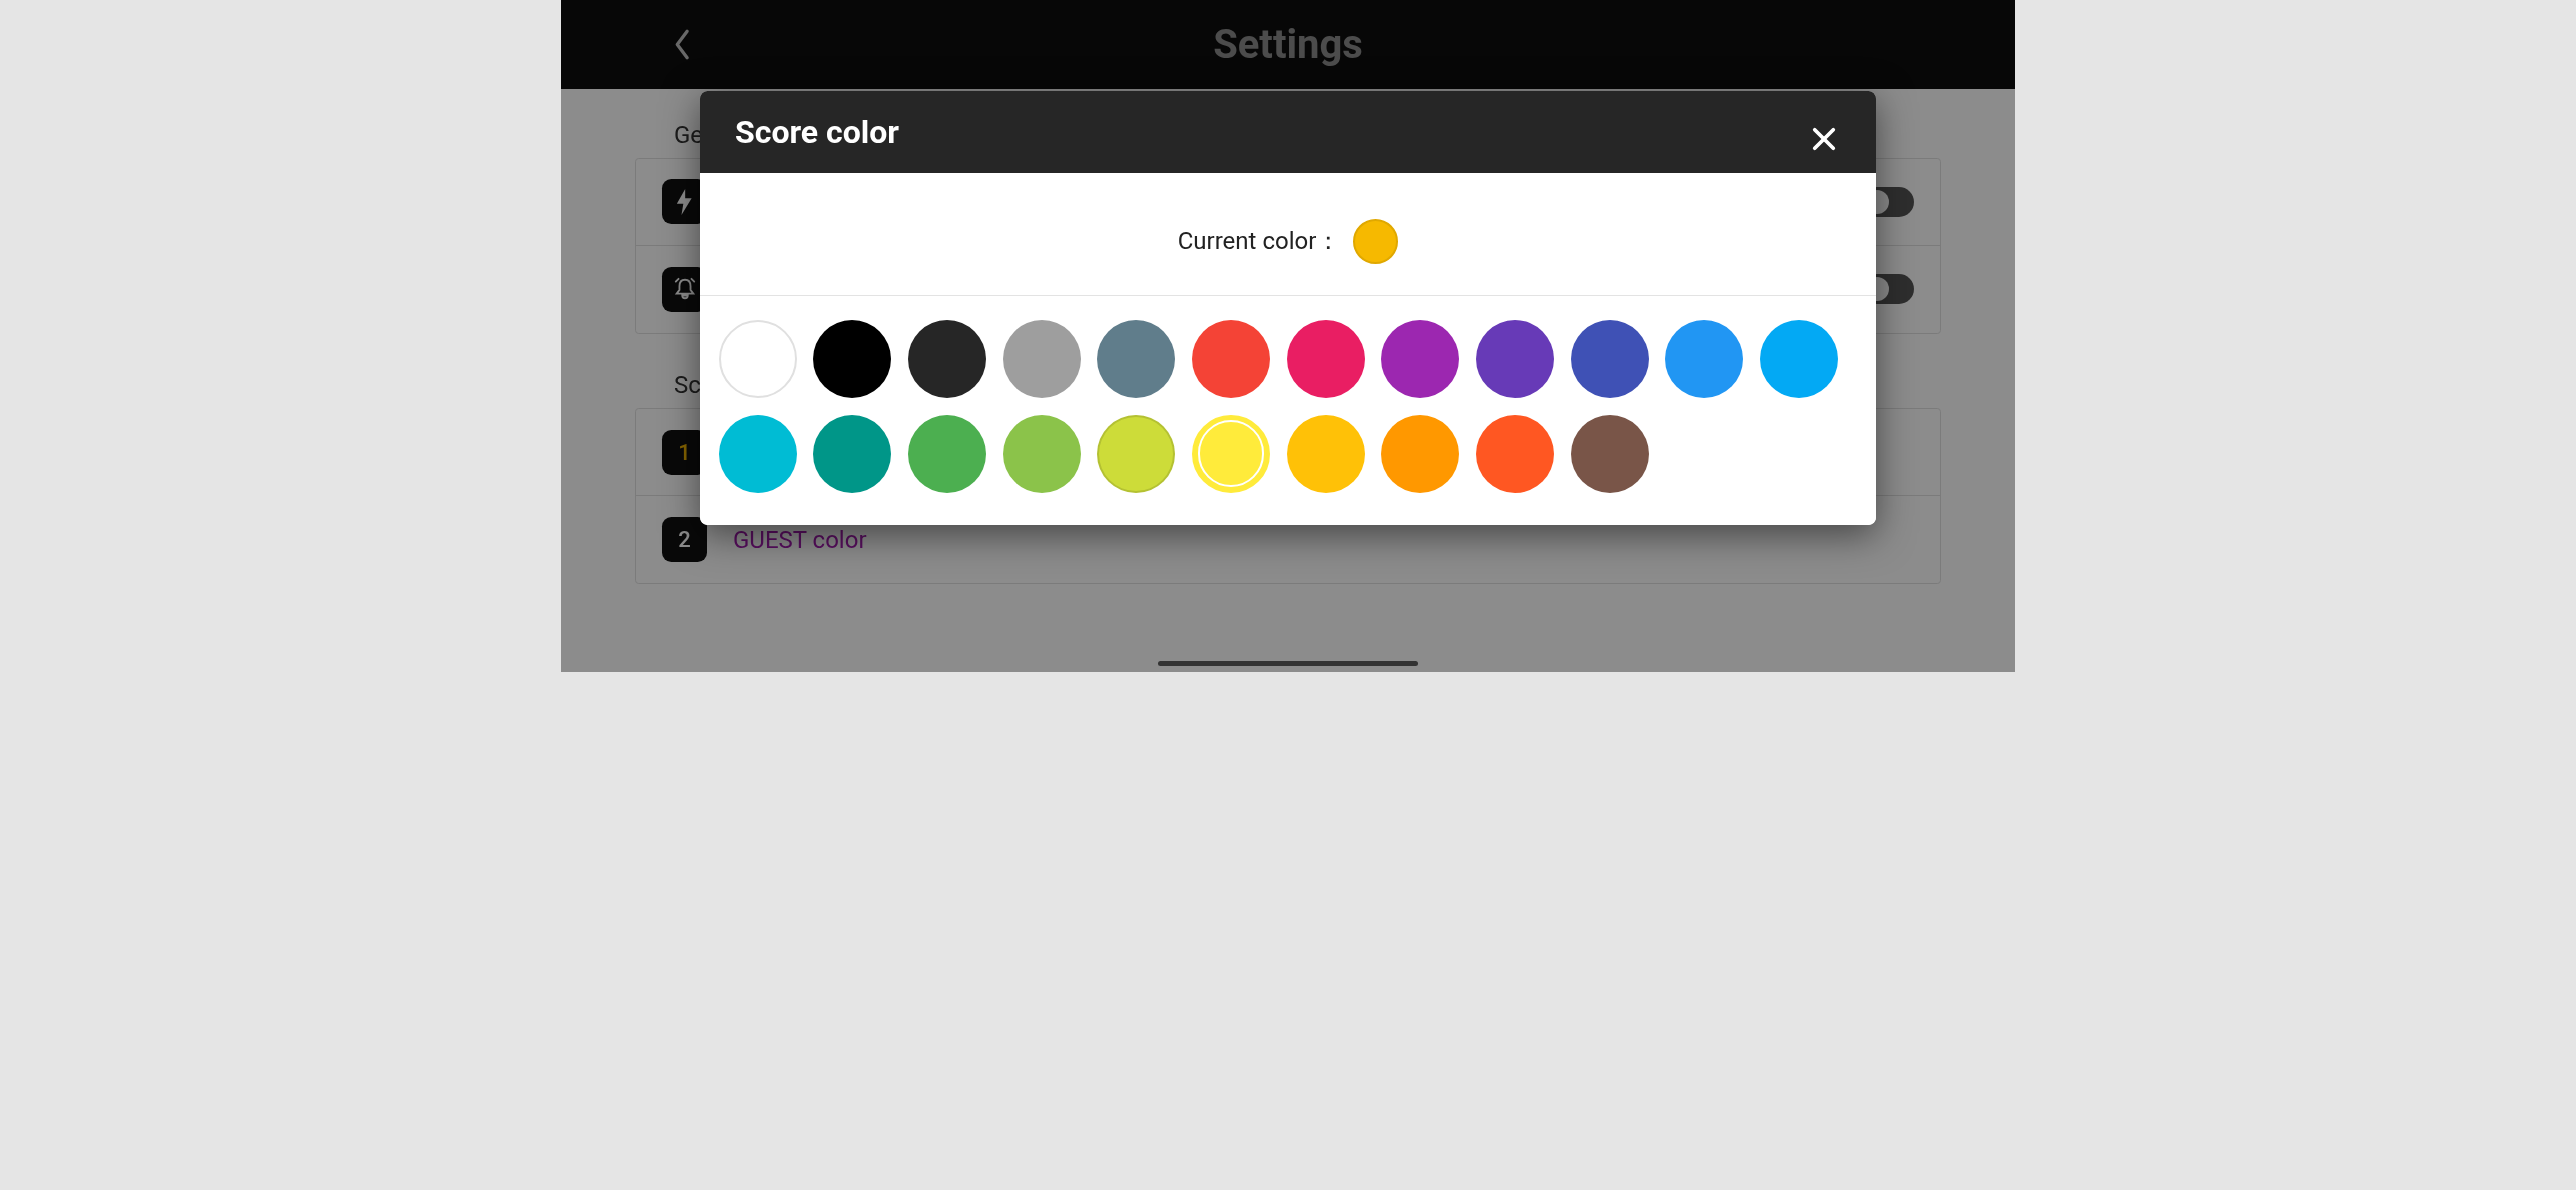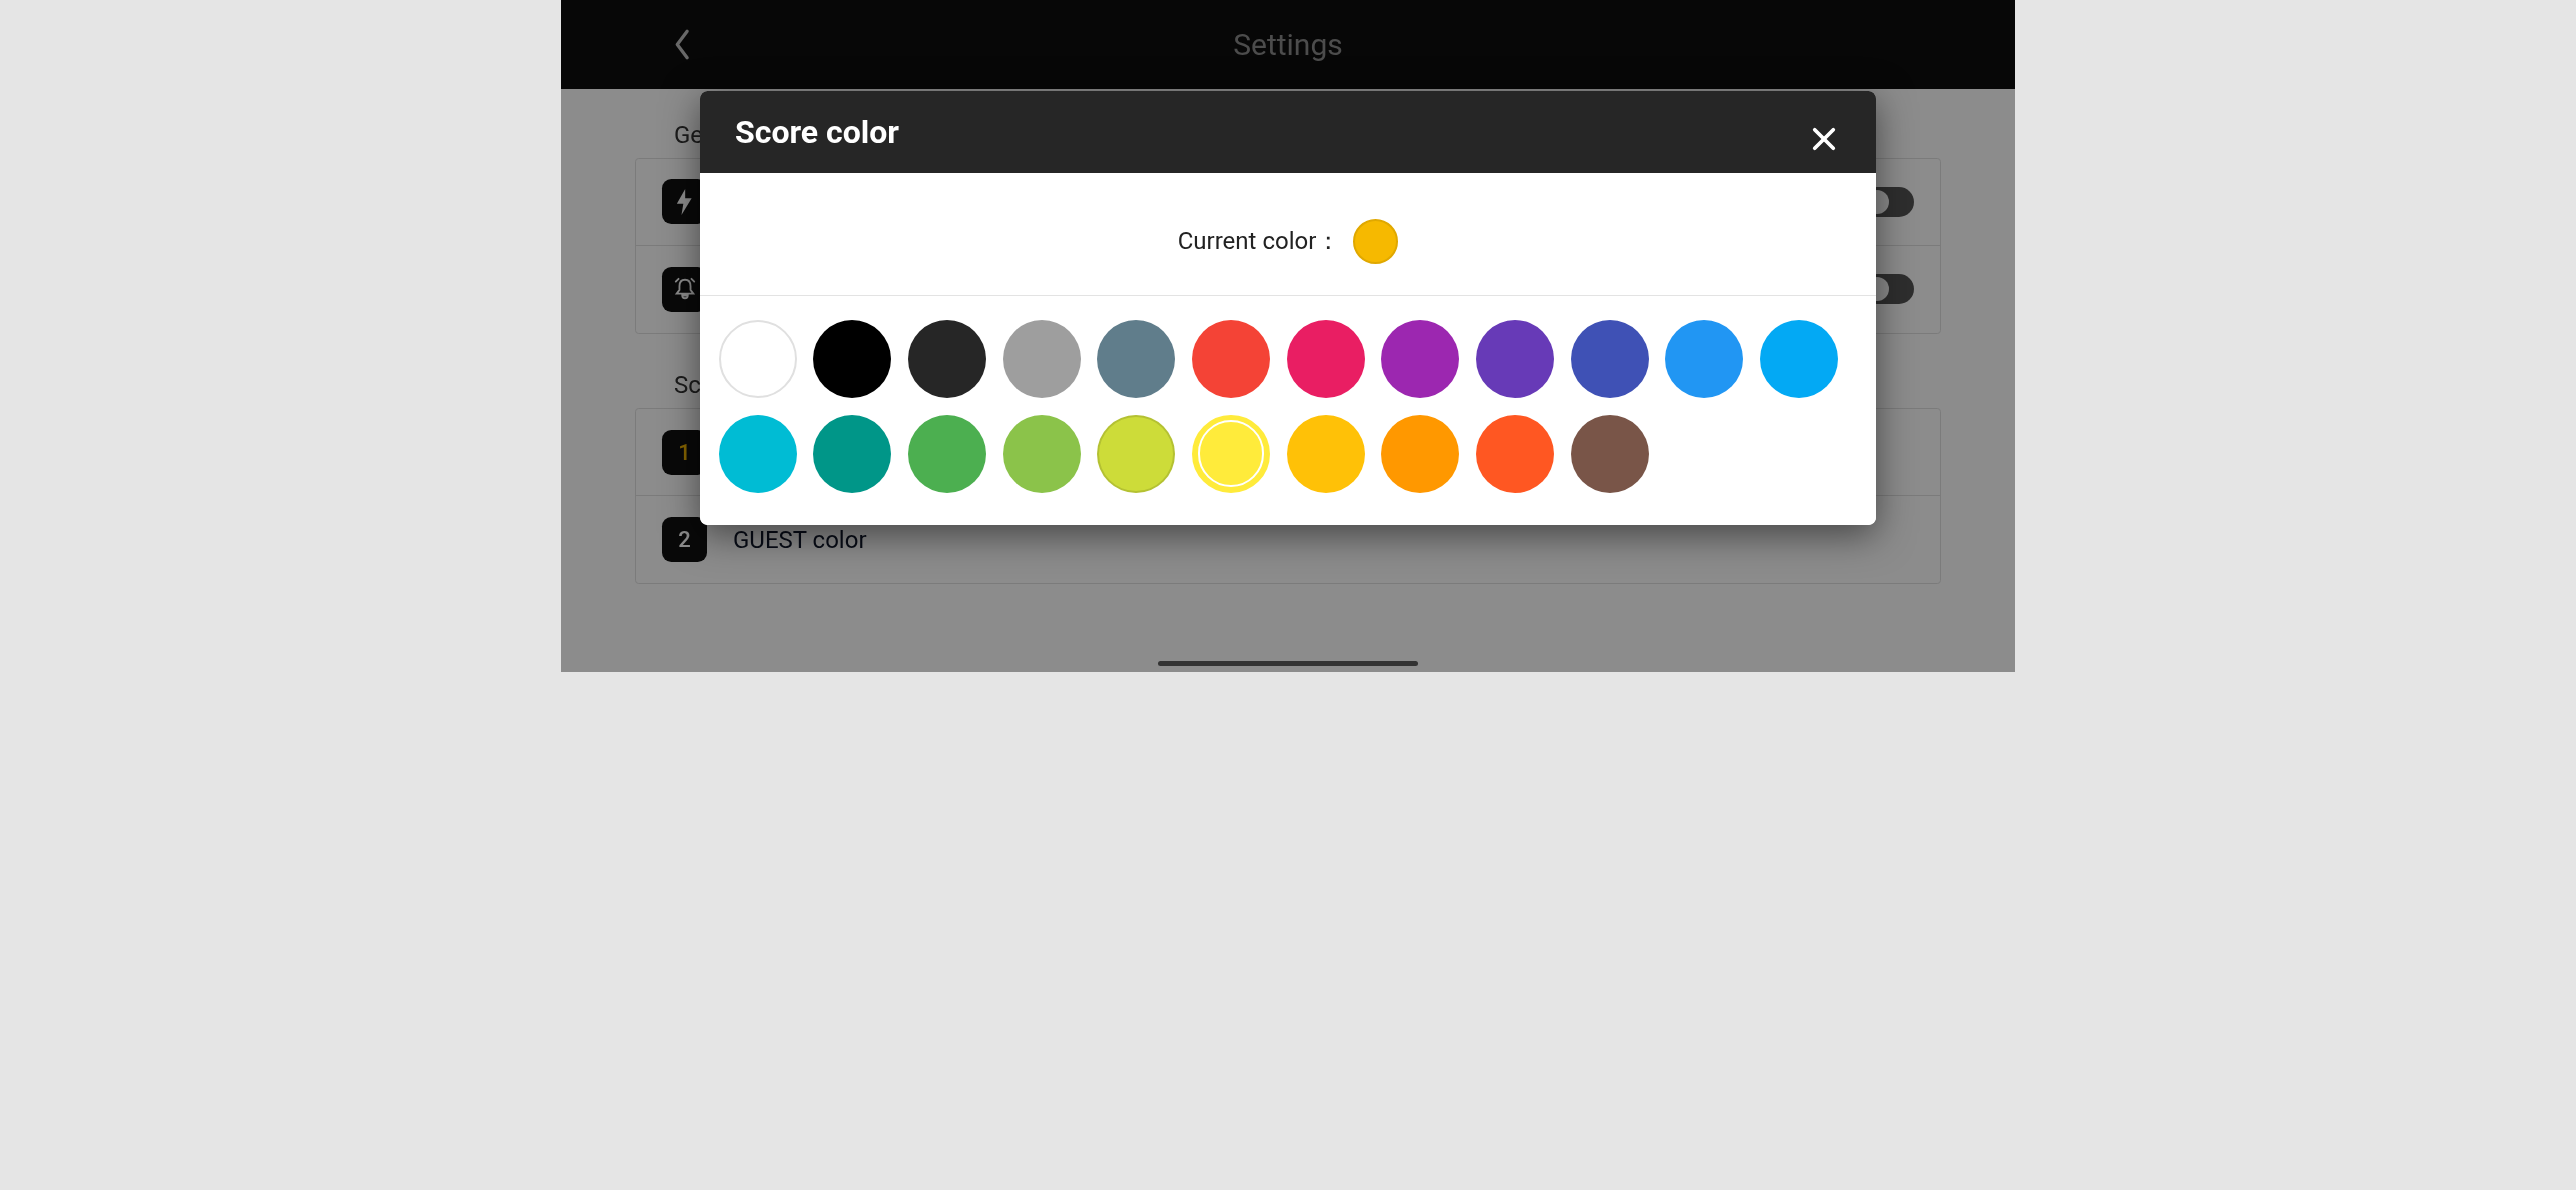--- a/index.html
+++ b/index.html
@@ -27,22 +27,22 @@
     position: absolute;
     top: 0; left: 0; right: 0;
     height: 89px;
     background: #0d0d0d;
     display: flex;
     align-items: center;
     justify-content: center;
   }
   .header-title {
     color: #8a8a8a;
-    font-size: 30px;
-    font-weight: 400;
+    font-size: 40px;
+    font-weight: 700;
   }
   .back-btn {
     position: absolute;
     left: 93px;
     top: 0;
     height: 89px;
     width: 56px;
     display: flex;
     align-items: center;
     justify-content: center;
@@ -86,21 +86,21 @@
     margin-right: 26px;
     color: #fff;
   }
   .row-icon-box.num {
     font-size: 22px;
     font-weight: 500;
   }
   .row-icon-box.num.gold { color: #f0b400; }
   .row-label {
     font-size: 24px;
-    color: #0f172a;
+    color: #a21caf;
   }
   .row-spacer { flex: 1; }
   .toggle {
     width: 52px; height: 30px;
     border-radius: 15px;
     background: #555;
     position: relative;
   }
   .toggle::after {
     content: "";

